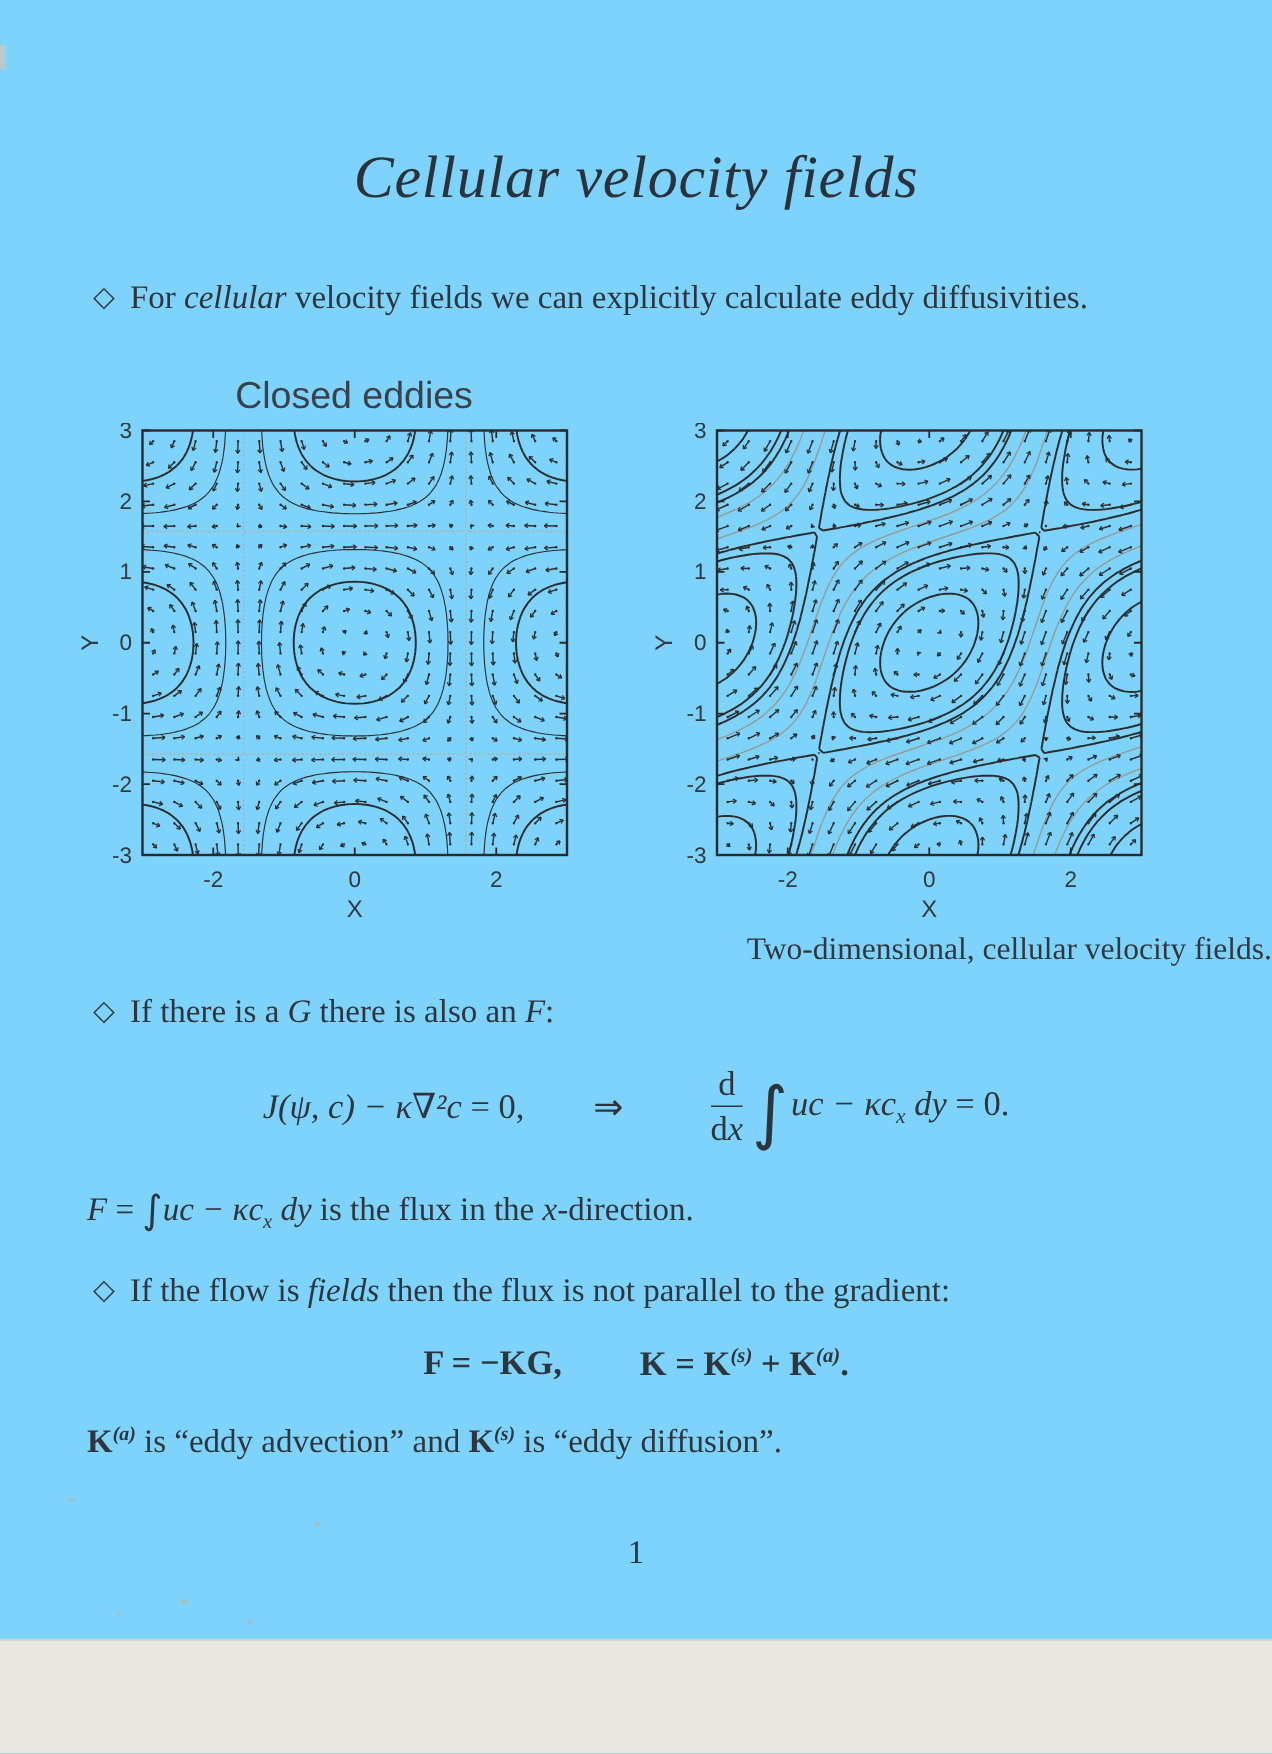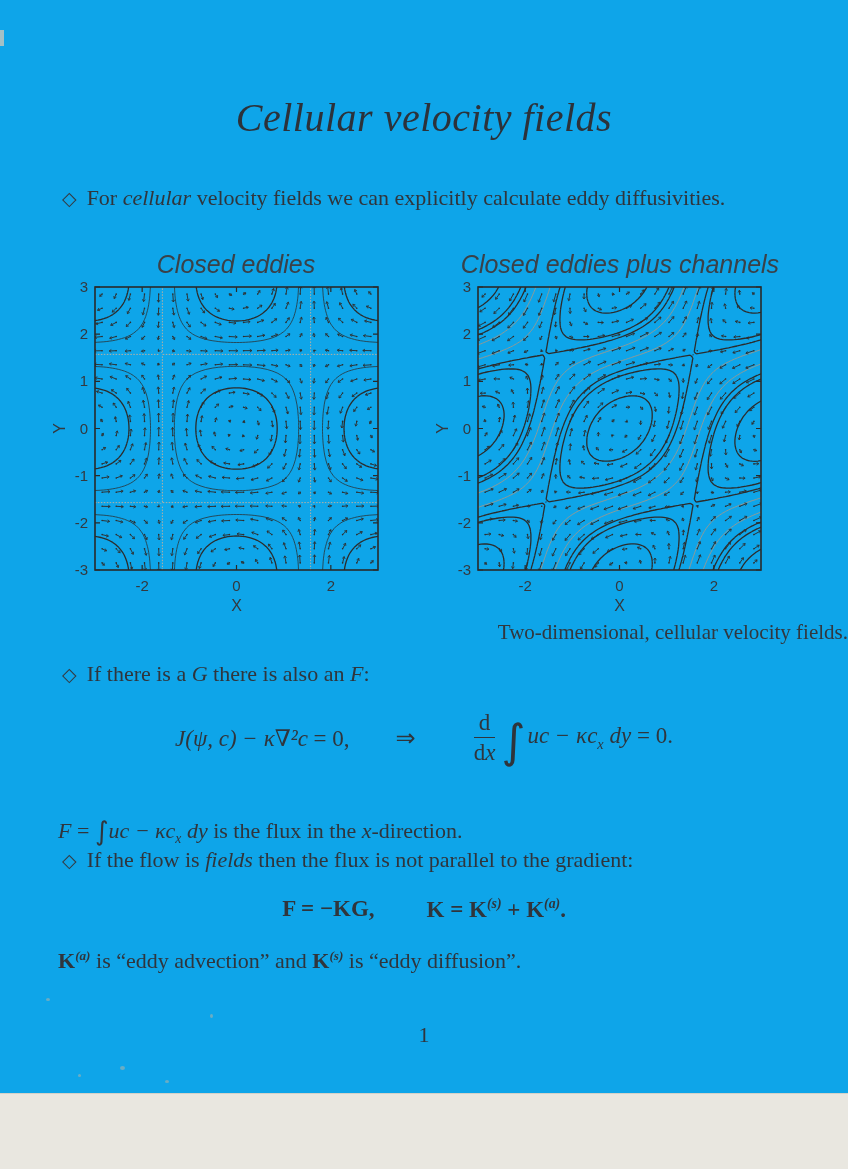--- a/index.html
+++ b/index.html
@@ -1,56 +1,56 @@
 <!DOCTYPE html>
 <html><head>
 <meta charset="utf-8">
 <style>
   html,body{margin:0;padding:0;background:#b9b7b0;}
   .page{
     position:relative; width:848px; height:1169px; margin:0 auto;
-    background:#0ea5e9; overflow:hidden;
+    background:#7dd3fc; overflow:hidden;
     font-family:"Liberation Serif","DejaVu Serif",serif;
     color:#30353c;
   }
   .abs{position:absolute;}
   
   .doc-title{
     left:0; right:0; top:94px; text-align:center;
     font-size:40px; font-style:italic; letter-spacing:.5px; color:#2c323a;
   }
   .bullet-row{left:62px; top:0; width:746px; display:flex; gap:10px; font-size:22px; line-height:1.3;}
   .bullet-marker{font-family:"DejaVu Sans",sans-serif; font-size:19px; padding-top:2px; color:#343a42;}
   .em{font-style:italic;}
   .mi{font-style:italic; font-family:"Liberation Serif","DejaVu Serif","DejaVu Sans",serif;}
   .msub{font-size:62%; vertical-align:sub; font-style:italic;}
   .caption{left:0; right:0; top:620px; text-align:right; font-size:21px; color:#32373e;}
   
   .fig-title{top:250px; text-align:center; font-family:"Liberation Sans","DejaVu Sans",sans-serif;
-    font-size:25px; color:#3a4148;font-style:italic;}
+    font-size:25px; color:#3a4148;}
   .fig-title.left{left:76px; width:320px;}
   .fig-title.right{left:450px; width:340px;}
   .fig-mount{top:282px; width:334px; height:336px;}
   .fig-mount.left{left:53px;}
   .fig-mount.right{left:436px;}
   
   .eq-row{left:0; right:0; display:flex; justify-content:center; align-items:center; font-size:23px;}
   .eq1{top:702px; height:72px;}
   .eq1 .gap1{width:46px;} .eq1 .gap2{width:58px;}
   .implies{font-family:"DejaVu Sans",sans-serif; font-size:24px; color:#2f343b;}
   .frac{display:inline-flex; flex-direction:column; align-items:center; line-height:1.15; margin-right:4px;}
   .frac .num{display:block; padding:0 5px 1px 5px; border-bottom:1.7px solid #30353c;}
   .frac .den{display:block; padding-top:2px;}
   .int-glyph{font-family:"DejaVu Sans",sans-serif; font-size:46px; line-height:0; position:relative; top:3px; margin:0 2px 0 2px; color:#2f343b;}
   .int-small{font-family:"DejaVu Sans",sans-serif; font-size:26px; position:relative; top:2px;}
   .eq2{top:896px; font-weight:bold; font-size:23px;}
   .eq2 .gap{width:52px;}
   .bsup{font-size:60%; vertical-align:super; font-style:italic; font-weight:600;}
   .text-line{font-size:22px;}
-  .flux-line{left:58px; top:814px; width:760px;}
+  .flux-line{left:58px; top:790px; width:760px;}
   .k-line{left:58px; top:948px; width:760px;}
   .kbold{font-weight:bold;}
   .page-number{left:0; right:0; top:1022px; text-align:center; font-size:22px;}
   
   .bottom-strip{left:0; top:1093px; width:848px; height:76px; background:#e9e7e0; border-top:1px solid #d4d2c9;}
   .speck{background:#b7b4a6; border-radius:50%; opacity:.55;}
   .edge-mark{left:0; top:30px; width:4px; height:16px; background:#c9c7bd; opacity:.8;}
 </style>
 </head>
 <body>
@@ -60,21 +60,20 @@
   <div class="abs edge-mark"></div>
 
   <div class="abs doc-title">Cellular velocity fields</div>
 
   <div class="abs bullet-row" style="top:184px;">
     <span class="bullet-marker">◇</span>
     <span><span>For </span><span class="em">cellular</span><span> velocity fields we can explicitly calculate eddy diffusivities.</span></span>
   </div>
 
   <div class="abs fig-title left">Closed eddies</div>
-  <div class="abs fig-title right">Closed eddies plus channels</div>
 
   <div class="abs fig-mount left"><svg viewBox="0 0 334 336" width="334" height="336">
         <defs>
           <clipPath id="clip0">
             <rect x="42" y="5" width="283" height="283"></rect>
           </clipPath>
         </defs>
         <g clip-path="url(#clip0)">
           <path d="M75.6 288.0L75.2 285.1M291.4 288.0L291.8 285.1M75.2 285.1L74.5 282.1M291.8 285.1L292.5 282.1M74.4 281.7L73.7 279.2M74.4 281.7L74.5 282.1M292.5 282.1L292.6 281.7M293.3 279.2L292.6 281.7M73.7 279.2L72.6 276.2M293.3 279.2L294.4 276.2M71.5 273.7L71.3 273.3M71.5 273.7L72.6 276.2M294.4 276.2L295.5 273.7M295.7 273.3L295.5 273.7M71.3 273.3L69.6 270.3M295.7 273.3L297.4 270.3M68.5 268.8L67.4 267.4M68.5 268.8L69.6 270.3M297.4 270.3L298.5 268.8M299.6 267.4L298.5 268.8M65.6 265.3L64.7 264.4M65.6 265.3L67.4 267.4M299.6 267.4L301.4 265.3M302.3 264.4L301.4 265.3M62.6 262.6L61.2 261.5M62.6 262.6L64.7 264.4M302.3 264.4L304.4 262.6M305.8 261.5L304.4 262.6M56.7 258.7L56.3 258.5M56.7 258.7L59.7 260.4M59.7 260.4L61.2 261.5M305.8 261.5L307.3 260.4M307.3 260.4L310.3 258.7M310.7 258.5L310.3 258.7M50.8 256.3L48.3 255.6M50.8 256.3L53.8 257.4M53.8 257.4L56.3 258.5M310.7 258.5L313.2 257.4M313.2 257.4L316.2 256.3M318.7 255.6L316.2 256.3M42.0 254.4L44.9 254.8M44.9 254.8L47.9 255.5M47.9 255.5L48.3 255.6M318.7 255.6L319.1 255.5M319.1 255.5L322.1 254.8M322.1 254.8L325.0 254.4M168.8 185.1L167.9 184.8M168.8 185.1L171.7 185.9M171.7 185.9L174.7 186.5M174.7 186.5L177.6 186.9M177.6 186.9L180.6 187.1M180.6 187.1L183.5 187.2M183.5 187.2L186.4 187.1M186.4 187.1L189.4 186.9M189.4 186.9L192.3 186.5M192.3 186.5L195.3 185.9M195.3 185.9L198.2 185.1M199.1 184.8L198.2 185.1M162.9 182.8L161.0 181.9M162.9 182.8L165.8 184.1M165.8 184.1L167.9 184.8M199.1 184.8L201.2 184.1M201.2 184.1L204.1 182.8M206.0 181.9L204.1 182.8M157.0 179.2L156.6 178.9M157.0 179.2L159.9 181.2M159.9 181.2L161.0 181.9M206.0 181.9L207.1 181.2M207.1 181.2L210.0 179.2M210.4 178.9L210.0 179.2M154.0 176.7L153.3 176.0M154.0 176.7L156.6 178.9M210.4 178.9L213.0 176.7M213.7 176.0L213.0 176.7M151.1 173.4L150.8 173.0M151.1 173.4L153.3 176.0M213.7 176.0L215.9 173.4M216.2 173.0L215.9 173.4M150.8 173.0L148.8 170.1M216.2 173.0L218.2 170.1M148.1 169.0L147.2 167.1M148.1 169.0L148.8 170.1M218.2 170.1L218.9 169.0M219.8 167.1L218.9 169.0M147.2 167.1L145.9 164.2M219.8 167.1L221.1 164.2M145.2 162.1L144.9 161.2M145.2 162.1L145.9 164.2M221.1 164.2L221.8 162.1M222.1 161.2L221.8 162.1M144.9 161.2L144.1 158.3M222.1 161.2L222.9 158.3M144.1 158.3L143.5 155.3M222.9 158.3L223.5 155.3M143.5 155.3L143.1 152.4M223.5 155.3L223.9 152.4M143.1 152.4L142.9 149.4M223.9 152.4L224.1 149.4M142.9 149.4L142.8 146.5M224.1 149.4L224.2 146.5M142.8 146.5L142.9 143.6M224.2 146.5L224.1 143.6M142.9 143.6L143.1 140.6M224.1 143.6L223.9 140.6M143.1 140.6L143.5 137.7M223.9 140.6L223.5 137.7M143.5 137.7L144.1 134.7M223.5 137.7L222.9 134.7M144.1 134.7L144.9 131.8M222.9 134.7L222.1 131.8M144.9 131.8L145.2 130.9M145.9 128.8L145.2 130.9M221.8 130.9L221.1 128.8M221.8 130.9L222.1 131.8M145.9 128.8L147.2 125.9M221.1 128.8L219.8 125.9M147.2 125.9L148.1 124.0M148.8 122.9L148.1 124.0M218.9 124.0L218.2 122.9M218.9 124.0L219.8 125.9M148.8 122.9L150.8 120.0M218.2 122.9L216.2 120.0M150.8 120.0L151.1 119.6M153.3 117.0L151.1 119.6M215.9 119.6L213.7 117.0M215.9 119.6L216.2 120.0M153.3 117.0L154.0 116.3M156.6 114.1L154.0 116.3M213.0 116.3L210.4 114.1M213.0 116.3L213.7 117.0M156.6 114.1L157.0 113.8M157.0 113.8L159.9 111.8M161.0 111.1L159.9 111.8M207.1 111.8L206.0 111.1M207.1 111.8L210.0 113.8M210.0 113.8L210.4 114.1M161.0 111.1L162.9 110.2M162.9 110.2L165.8 108.9M167.9 108.2L165.8 108.9M201.2 108.9L199.1 108.2M201.2 108.9L204.1 110.2M204.1 110.2L206.0 111.1M167.9 108.2L168.8 107.9M168.8 107.9L171.7 107.1M171.7 107.1L174.7 106.5M174.7 106.5L177.6 106.1M177.6 106.1L180.6 105.9M180.6 105.9L183.5 105.8M183.5 105.8L186.4 105.9M186.4 105.9L189.4 106.1M189.4 106.1L192.3 106.5M192.3 106.5L195.3 107.1M195.3 107.1L198.2 107.9M198.2 107.9L199.1 108.2M42.0 38.6L44.9 38.2M44.9 38.2L47.9 37.5M48.3 37.4L47.9 37.5M319.1 37.5L318.7 37.4M319.1 37.5L322.1 38.2M322.1 38.2L325.0 38.6M48.3 37.4L50.8 36.7M50.8 36.7L53.8 35.6M56.3 34.5L53.8 35.6M313.2 35.6L310.7 34.5M313.2 35.6L316.2 36.7M316.2 36.7L318.7 37.4M56.3 34.5L56.7 34.3M56.7 34.3L59.7 32.6M61.2 31.5L59.7 32.6M307.3 32.6L305.8 31.5M307.3 32.6L310.3 34.3M310.3 34.3L310.7 34.5M61.2 31.5L62.6 30.4M64.7 28.6L62.6 30.4M304.4 30.4L302.3 28.6M304.4 30.4L305.8 31.5M64.7 28.6L65.6 27.7M67.4 25.6L65.6 27.7M301.4 27.7L299.6 25.6M301.4 27.7L302.3 28.6M67.4 25.6L68.5 24.2M69.6 22.7L68.5 24.2M298.5 24.2L297.4 22.7M298.5 24.2L299.6 25.6M69.6 22.7L71.3 19.7M297.4 22.7L295.7 19.7M71.3 19.7L71.5 19.3M72.6 16.8L71.5 19.3M295.5 19.3L294.4 16.8M295.5 19.3L295.7 19.7M72.6 16.8L73.7 13.8M294.4 16.8L293.3 13.8M73.7 13.8L74.4 11.3M74.5 10.9L74.4 11.3M292.6 11.3L292.5 10.9M292.6 11.3L293.3 13.8M74.5 10.9L75.2 7.9M292.5 10.9L291.8 7.9M75.2 7.9L75.6 5.0M291.8 7.9L291.4 5.0M143.2 288.0L143.7 285.1M223.8 288.0L223.3 285.1M143.7 285.1L144.3 282.1M223.3 285.1L222.7 282.1M144.3 282.1L145.1 279.2M222.7 282.1L221.9 279.2M145.1 279.2L145.2 279.0M146.2 276.2L145.2 279.0M221.8 279.0L220.8 276.2M221.8 279.0L221.9 279.2M146.2 276.2L147.6 273.3M220.8 276.2L219.4 273.3M147.6 273.3L148.1 272.2M149.3 270.3L148.1 272.2M218.9 272.2L217.7 270.3M218.9 272.2L219.4 273.3M149.3 270.3L151.1 267.7M151.4 267.4L151.1 267.7M215.9 267.7L215.6 267.4M215.9 267.7L217.7 270.3M151.4 267.4L154.0 264.4M154.1 264.4L154.0 264.4M213.0 264.4L212.9 264.4M213.0 264.4L215.6 267.4M154.1 264.4L157.0 261.9M157.6 261.5L157.0 261.9M210.0 261.9L209.4 261.5M210.0 261.9L212.9 264.4M157.6 261.5L159.9 260.0M162.5 258.5L159.9 260.0M207.1 260.0L204.5 258.5M207.1 260.0L209.4 261.5M162.5 258.5L162.9 258.3M162.9 258.3L165.8 257.1M165.8 257.1L168.8 256.1M170.6 255.6L168.8 256.1M198.2 256.1L196.4 255.6M198.2 256.1L201.2 257.1M201.2 257.1L204.1 258.3M204.1 258.3L204.5 258.5M170.6 255.6L171.7 255.3M171.7 255.3L174.7 254.7M174.7 254.7L177.6 254.3M177.6 254.3L180.6 254.1M180.6 254.1L183.5 254.0M183.5 254.0L186.4 254.1M186.4 254.1L189.4 254.3M189.4 254.3L192.3 254.7M192.3 254.7L195.3 255.3M195.3 255.3L196.4 255.6M42.0 186.8L44.9 186.3M44.9 186.3L47.9 185.7M47.9 185.7L50.8 184.9M51.0 184.8L50.8 184.9M316.2 184.9L316.0 184.8M316.2 184.9L319.1 185.7M319.1 185.7L322.1 186.3M322.1 186.3L325.0 186.8M51.0 184.8L53.8 183.8M53.8 183.8L56.7 182.4M57.8 181.9L56.7 182.4M310.3 182.4L309.2 181.9M310.3 182.4L313.2 183.8M313.2 183.8L316.0 184.8M57.8 181.9L59.7 180.7M62.3 178.9L59.7 180.7M307.3 180.7L304.7 178.9M307.3 180.7L309.2 181.9M62.3 178.9L62.6 178.6M65.6 176.0L62.6 178.6M304.4 178.6L301.4 176.0M304.4 178.6L304.7 178.9M65.6 176.0L65.6 175.9M68.1 173.0L65.6 175.9M301.4 175.9L298.9 173.0M301.4 175.9L301.4 176.0M68.1 173.0L68.5 172.4M70.0 170.1L68.5 172.4M298.5 172.4L297.0 170.1M298.5 172.4L298.9 173.0M70.0 170.1L71.5 167.5M71.7 167.1L71.5 167.5M295.5 167.5L295.3 167.1M295.5 167.5L297.0 170.1M71.7 167.1L72.9 164.2M295.3 167.1L294.1 164.2M72.9 164.2L73.9 161.2M294.1 164.2L293.1 161.2M73.9 161.2L74.4 159.4M74.7 158.3L74.4 159.4M292.6 159.4L292.3 158.3M292.6 159.4L293.1 161.2M74.7 158.3L75.3 155.3M292.3 158.3L291.7 155.3M75.3 155.3L75.7 152.4M291.7 155.3L291.3 152.4M75.7 152.4L75.9 149.4M291.3 152.4L291.1 149.4M75.9 149.4L76.0 146.5M291.1 149.4L291.0 146.5M76.0 146.5L75.9 143.6M291.0 146.5L291.1 143.6M75.9 143.6L75.7 140.6M291.1 143.6L291.3 140.6M75.7 140.6L75.3 137.7M291.3 140.6L291.7 137.7M75.3 137.7L74.7 134.7M291.7 137.7L292.3 134.7M74.4 133.6L73.9 131.8M74.4 133.6L74.7 134.7M292.3 134.7L292.6 133.6M293.1 131.8L292.6 133.6M73.9 131.8L72.9 128.8M293.1 131.8L294.1 128.8M72.9 128.8L71.7 125.9M294.1 128.8L295.3 125.9M71.5 125.5L70.0 122.9M71.5 125.5L71.7 125.9M295.3 125.9L295.5 125.5M297.0 122.9L295.5 125.5M68.5 120.6L68.1 120.0M68.5 120.6L70.0 122.9M297.0 122.9L298.5 120.6M298.9 120.0L298.5 120.6M65.6 117.1L65.6 117.0M65.6 117.1L68.1 120.0M298.9 120.0L301.4 117.1M301.4 117.0L301.4 117.1M62.6 114.4L62.3 114.1M62.6 114.4L65.6 117.0M301.4 117.0L304.4 114.4M304.7 114.1L304.4 114.4M59.7 112.3L57.8 111.1M59.7 112.3L62.3 114.1M304.7 114.1L307.3 112.3M309.2 111.1L307.3 112.3M53.8 109.2L51.0 108.2M53.8 109.2L56.7 110.6M56.7 110.6L57.8 111.1M309.2 111.1L310.3 110.6M310.3 110.6L313.2 109.2M316.0 108.2L313.2 109.2M42.0 106.2L44.9 106.7M44.9 106.7L47.9 107.3M47.9 107.3L50.8 108.1M50.8 108.1L51.0 108.2M316.0 108.2L316.2 108.1M316.2 108.1L319.1 107.3M319.1 107.3L322.1 106.7M322.1 106.7L325.0 106.2M171.7 37.7L170.6 37.4M171.7 37.7L174.7 38.3M174.7 38.3L177.6 38.7M177.6 38.7L180.6 38.9M180.6 38.9L183.5 39.0M183.5 39.0L186.4 38.9M186.4 38.9L189.4 38.7M189.4 38.7L192.3 38.3M192.3 38.3L195.3 37.7M196.4 37.4L195.3 37.7M162.9 34.7L162.5 34.5M162.9 34.7L165.8 35.9M165.8 35.9L168.8 36.9M168.8 36.9L170.6 37.4M196.4 37.4L198.2 36.9M198.2 36.9L201.2 35.9M201.2 35.9L204.1 34.7M204.5 34.5L204.1 34.7M159.9 33.0L157.6 31.5M159.9 33.0L162.5 34.5M204.5 34.5L207.1 33.0M209.4 31.5L207.1 33.0M157.0 31.1L154.1 28.6M157.0 31.1L157.6 31.5M209.4 31.5L210.0 31.1M212.9 28.6L210.0 31.1M154.0 28.6L151.4 25.6M154.0 28.6L154.1 28.6M212.9 28.6L213.0 28.6M215.6 25.6L213.0 28.6M151.1 25.3L149.3 22.7M151.1 25.3L151.4 25.6M215.6 25.6L215.9 25.3M217.7 22.7L215.9 25.3M148.1 20.8L147.6 19.7M148.1 20.8L149.3 22.7M217.7 22.7L218.9 20.8M219.4 19.7L218.9 20.8M147.6 19.7L146.2 16.8M219.4 19.7L220.8 16.8M145.2 14.0L145.1 13.8M145.2 14.0L146.2 16.8M220.8 16.8L221.8 14.0M221.9 13.8L221.8 14.0M145.1 13.8L144.3 10.9M221.9 13.8L222.7 10.9M144.3 10.9L143.7 7.9M222.7 10.9L223.3 7.9M143.7 7.9L143.2 5.0M223.3 7.9L223.8 5.0" fill="none" stroke="#2c2c2c" stroke-width="1.3"></path>
           <path d="M97.4 288.0L97.2 285.1M269.6 288.0L269.8 285.1M97.2 285.1L97.0 282.1M269.8 285.1L270.0 282.1M97.0 282.1L96.8 279.2M270.0 282.1L270.2 279.2M96.8 279.2L96.5 276.2M270.2 279.2L270.5 276.2M96.5 276.2L96.1 273.3M270.5 276.2L270.9 273.3M96.1 273.3L95.7 270.3M270.9 273.3L271.3 270.3M95.7 270.3L95.1 267.4M271.3 270.3L271.9 267.4M95.1 267.2L94.4 264.4M95.1 267.2L95.1 267.4M271.9 267.4L271.9 267.2M272.6 264.4L271.9 267.2M94.4 264.4L93.6 261.5M272.6 264.4L273.4 261.5M93.6 261.5L92.7 258.5M273.4 261.5L274.3 258.5M92.1 257.0L91.5 255.6M92.1 257.0L92.7 258.5M274.3 258.5L274.9 257.0M275.5 255.6L274.9 257.0M91.5 255.6L90.1 252.6M275.5 255.6L276.9 252.6M89.2 251.0L88.3 249.7M89.2 251.0L90.1 252.6M276.9 252.6L277.8 251.0M278.7 249.7L277.8 251.0M86.2 246.9L86.1 246.7M86.2 246.9L88.3 249.7M278.7 249.7L280.8 246.9M280.9 246.7L280.8 246.9M83.3 243.9L83.1 243.8M83.3 243.9L86.1 246.7M280.9 246.7L283.7 243.9M283.9 243.8L283.7 243.9M80.3 241.7L79.0 240.8M80.3 241.7L83.1 243.8M283.9 243.8L286.7 241.7M288.0 240.8L286.7 241.7M74.4 238.5L73.0 237.9M74.4 238.5L77.4 239.9M77.4 239.9L79.0 240.8M288.0 240.8L289.6 239.9M289.6 239.9L292.6 238.5M294.0 237.9L292.6 238.5M65.6 235.6L62.8 234.9M65.6 235.6L68.5 236.4M68.5 236.4L71.5 237.3M71.5 237.3L73.0 237.9M294.0 237.9L295.5 237.3M295.5 237.3L298.5 236.4M298.5 236.4L301.4 235.6M304.2 234.9L301.4 235.6M42.0 232.6L44.9 232.8M44.9 232.8L47.9 233.0M47.9 233.0L50.8 233.2M50.8 233.2L53.8 233.5M53.8 233.5L56.7 233.9M56.7 233.9L59.7 234.3M59.7 234.3L62.6 234.9M62.6 234.9L62.8 234.9M304.2 234.9L304.4 234.9M304.4 234.9L307.3 234.3M307.3 234.3L310.3 233.9M310.3 233.9L313.2 233.5M313.2 233.5L316.2 233.2M316.2 233.2L319.1 233.0M319.1 233.0L322.1 232.8M322.1 232.8L325.0 232.6M174.7 208.5L173.8 208.4M174.7 208.5L177.6 208.6M177.6 208.6L180.6 208.6M180.6 208.6L183.5 208.7M183.5 208.7L186.4 208.6M186.4 208.6L189.4 208.6M189.4 208.6L192.3 208.5M193.2 208.4L192.3 208.5M154.0 205.8L152.6 205.5M154.0 205.8L157.0 206.4M157.0 206.4L159.9 207.0M159.9 207.0L162.9 207.4M162.9 207.4L165.8 207.8M165.8 207.8L168.8 208.0M168.8 208.0L171.7 208.3M171.7 208.3L173.8 208.4M193.2 208.4L195.3 208.3M195.3 208.3L198.2 208.0M198.2 208.0L201.2 207.8M201.2 207.8L204.1 207.4M204.1 207.4L207.1 207.0M207.1 207.0L210.0 206.4M210.0 206.4L213.0 205.8M214.4 205.5L213.0 205.8M145.2 203.0L144.0 202.5M145.2 203.0L148.1 204.1M148.1 204.1L151.1 205.0M151.1 205.0L152.6 205.5M214.4 205.5L215.9 205.0M215.9 205.0L218.9 204.1M218.9 204.1L221.8 203.0M223.0 202.5L221.8 203.0M139.3 200.0L138.6 199.6M139.3 200.0L142.2 201.7M142.2 201.7L144.0 202.5M223.0 202.5L224.8 201.7M224.8 201.7L227.7 200.0M228.4 199.6L227.7 200.0M136.3 197.9L134.9 196.6M136.3 197.9L138.6 199.6M228.4 199.6L230.7 197.9M232.1 196.6L230.7 197.9M133.4 195.1L132.1 193.7M133.4 195.1L134.9 196.6M232.1 196.6L233.6 195.1M234.9 193.7L233.6 195.1M130.4 191.4L130.0 190.7M130.4 191.4L132.1 193.7M234.9 193.7L236.6 191.4M237.0 190.7L236.6 191.4M130.0 190.7L128.3 187.8M237.0 190.7L238.7 187.8M127.5 186.0L127.0 184.8M127.5 186.0L128.3 187.8M238.7 187.8L239.5 186.0M240.0 184.8L239.5 186.0M127.0 184.8L125.9 181.9M240.0 184.8L241.1 181.9M125.9 181.9L125.0 178.9M241.1 181.9L242.0 178.9M124.5 177.4L124.2 176.0M124.5 177.4L125.0 178.9M242.0 178.9L242.5 177.4M242.8 176.0L242.5 177.4M124.2 176.0L123.6 173.0M242.8 176.0L243.4 173.0M123.6 173.0L123.0 170.1M243.4 173.0L244.0 170.1M123.0 170.1L122.6 167.1M244.0 170.1L244.4 167.1M122.6 167.1L122.2 164.2M244.4 167.1L244.8 164.2M122.2 164.2L122.0 161.2M244.8 164.2L245.0 161.2M122.0 161.2L121.7 158.3M245.0 161.2L245.3 158.3M121.6 156.2L121.5 155.3M121.6 156.2L121.7 158.3M245.3 158.3L245.4 156.2M245.5 155.3L245.4 156.2M121.5 155.3L121.4 152.4M245.5 155.3L245.6 152.4M121.4 152.4L121.4 149.4M245.6 152.4L245.6 149.4M121.4 149.4L121.3 146.5M245.6 149.4L245.7 146.5M121.3 146.5L121.4 143.6M245.7 146.5L245.6 143.6M121.4 143.6L121.4 140.6M245.6 143.6L245.6 140.6M121.4 140.6L121.5 137.7M245.6 140.6L245.5 137.7M121.5 137.7L121.6 136.8M121.7 134.7L121.6 136.8M245.4 136.8L245.3 134.7M245.4 136.8L245.5 137.7M121.7 134.7L122.0 131.8M245.3 134.7L245.0 131.8M122.0 131.8L122.2 128.8M245.0 131.8L244.8 128.8M122.2 128.8L122.6 125.9M244.8 128.8L244.4 125.9M122.6 125.9L123.0 122.9M244.4 125.9L244.0 122.9M123.0 122.9L123.6 120.0M244.0 122.9L243.4 120.0M123.6 120.0L124.2 117.0M243.4 120.0L242.8 117.0M124.2 117.0L124.5 115.6M125.0 114.1L124.5 115.6M242.5 115.6L242.0 114.1M242.5 115.6L242.8 117.0M125.0 114.1L125.9 111.1M242.0 114.1L241.1 111.1M125.9 111.1L127.0 108.2M241.1 111.1L240.0 108.2M127.0 108.2L127.5 107.0M128.3 105.2L127.5 107.0M239.5 107.0L238.7 105.2M239.5 107.0L240.0 108.2M128.3 105.2L130.0 102.3M238.7 105.2L237.0 102.3M130.0 102.3L130.4 101.6M132.1 99.3L130.4 101.6M236.6 101.6L234.9 99.3M236.6 101.6L237.0 102.3M132.1 99.3L133.4 97.9M134.9 96.4L133.4 97.9M233.6 97.9L232.1 96.4M233.6 97.9L234.9 99.3M134.9 96.4L136.3 95.1M138.6 93.4L136.3 95.1M230.7 95.1L228.4 93.4M230.7 95.1L232.1 96.4M138.6 93.4L139.3 93.0M139.3 93.0L142.2 91.3M144.0 90.5L142.2 91.3M224.8 91.3L223.0 90.5M224.8 91.3L227.7 93.0M227.7 93.0L228.4 93.4M144.0 90.5L145.2 90.0M145.2 90.0L148.1 88.9M148.1 88.9L151.1 88.0M152.6 87.5L151.1 88.0M215.9 88.0L214.4 87.5M215.9 88.0L218.9 88.9M218.9 88.9L221.8 90.0M221.8 90.0L223.0 90.5M152.6 87.5L154.0 87.2M154.0 87.2L157.0 86.6M157.0 86.6L159.9 86.0M159.9 86.0L162.9 85.6M162.9 85.6L165.8 85.2M165.8 85.2L168.8 85.0M168.8 85.0L171.7 84.7M173.8 84.6L171.7 84.7M195.3 84.7L193.2 84.6M195.3 84.7L198.2 85.0M198.2 85.0L201.2 85.2M201.2 85.2L204.1 85.6M204.1 85.6L207.1 86.0M207.1 86.0L210.0 86.6M210.0 86.6L213.0 87.2M213.0 87.2L214.4 87.5M173.8 84.6L174.7 84.5M174.7 84.5L177.6 84.4M177.6 84.4L180.6 84.4M180.6 84.4L183.5 84.3M183.5 84.3L186.4 84.4M186.4 84.4L189.4 84.4M189.4 84.4L192.3 84.5M192.3 84.5L193.2 84.6M42.0 60.4L44.9 60.2M44.9 60.2L47.9 60.0M47.9 60.0L50.8 59.8M50.8 59.8L53.8 59.5M53.8 59.5L56.7 59.1M56.7 59.1L59.7 58.7M59.7 58.7L62.6 58.1M62.8 58.1L62.6 58.1M304.4 58.1L304.2 58.1M304.4 58.1L307.3 58.7M307.3 58.7L310.3 59.1M310.3 59.1L313.2 59.5M313.2 59.5L316.2 59.8M316.2 59.8L319.1 60.0M319.1 60.0L322.1 60.2M322.1 60.2L325.0 60.4M62.8 58.1L65.6 57.4M65.6 57.4L68.5 56.6M68.5 56.6L71.5 55.7M73.0 55.1L71.5 55.7M295.5 55.7L294.0 55.1M295.5 55.7L298.5 56.6M298.5 56.6L301.4 57.4M301.4 57.4L304.2 58.1M73.0 55.1L74.4 54.5M74.4 54.5L77.4 53.1M79.0 52.2L77.4 53.1M289.6 53.1L288.0 52.2M289.6 53.1L292.6 54.5M292.6 54.5L294.0 55.1M79.0 52.2L80.3 51.3M83.1 49.2L80.3 51.3M286.7 51.3L283.9 49.2M286.7 51.3L288.0 52.2M83.1 49.2L83.3 49.1M86.1 46.3L83.3 49.1M283.7 49.1L280.9 46.3M283.7 49.1L283.9 49.2M86.1 46.3L86.2 46.1M88.3 43.3L86.2 46.1M280.8 46.1L278.7 43.3M280.8 46.1L280.9 46.3M88.3 43.3L89.2 42.0M90.1 40.4L89.2 42.0M277.8 42.0L276.9 40.4M277.8 42.0L278.7 43.3M90.1 40.4L91.5 37.4M276.9 40.4L275.5 37.4M91.5 37.4L92.1 36.0M92.7 34.5L92.1 36.0M274.9 36.0L274.3 34.5M274.9 36.0L275.5 37.4M92.7 34.5L93.6 31.5M274.3 34.5L273.4 31.5M93.6 31.5L94.4 28.6M273.4 31.5L272.6 28.6M94.4 28.6L95.1 25.8M95.1 25.6L95.1 25.8M271.9 25.8L271.9 25.6M271.9 25.8L272.6 28.6M95.1 25.6L95.7 22.7M271.9 25.6L271.3 22.7M95.7 22.7L96.1 19.7M271.3 22.7L270.9 19.7M96.1 19.7L96.5 16.8M270.9 19.7L270.5 16.8M96.5 16.8L96.8 13.8M270.5 16.8L270.2 13.8M96.8 13.8L97.0 10.9M270.2 13.8L270.0 10.9M97.0 10.9L97.2 7.9M270.0 10.9L269.8 7.9M97.2 7.9L97.4 5.0M269.8 7.9L269.6 5.0M121.5 288.0L121.6 285.1M245.5 288.0L245.4 285.1M121.6 285.1L121.6 284.9M121.8 282.1L121.6 284.9M245.4 284.9L245.2 282.1M245.4 284.9L245.4 285.1M121.8 282.1L122.0 279.2M245.2 282.1L245.0 279.2M122.0 279.2L122.3 276.2M245.0 279.2L244.7 276.2M122.3 276.2L122.7 273.3M244.7 276.2L244.3 273.3M122.7 273.3L123.2 270.3M244.3 273.3L243.8 270.3M123.2 270.3L123.7 267.4M243.8 270.3L243.3 267.4M123.7 267.4L124.4 264.4M243.3 267.4L242.6 264.4M124.4 264.4L124.5 263.8M125.2 261.5L124.5 263.8M242.5 263.8L241.8 261.5M242.5 263.8L242.6 264.4M125.2 261.5L126.1 258.5M241.8 261.5L240.9 258.5M126.1 258.5L127.3 255.6M240.9 258.5L239.7 255.6M127.3 255.6L127.5 255.1M128.7 252.6L127.5 255.1M239.5 255.1L238.3 252.6M239.5 255.1L239.7 255.6M128.7 252.6L130.4 249.8M130.5 249.7L130.4 249.8M236.6 249.8L236.5 249.7M236.6 249.8L238.3 252.6M130.5 249.7L132.8 246.7M236.5 249.7L234.2 246.7M132.8 246.7L133.4 246.0M135.7 243.8L133.4 246.0M233.6 246.0L231.3 243.8M233.6 246.0L234.2 246.7M135.7 243.8L136.3 243.3M136.3 243.3L139.3 241.2M139.8 240.8L139.3 241.2M227.7 241.2L227.2 240.8M227.7 241.2L230.7 243.3M230.7 243.3L231.3 243.8M139.8 240.8L142.2 239.5M142.2 239.5L145.2 238.1M145.8 237.9L145.2 238.1M221.8 238.1L221.2 237.9M221.8 238.1L224.8 239.5M224.8 239.5L227.2 240.8M145.8 237.9L148.1 237.0M148.1 237.0L151.1 236.1M151.1 236.1L154.0 235.4M156.0 234.9L154.0 235.4M213.0 235.4L211.0 234.9M213.0 235.4L215.9 236.1M215.9 236.1L218.9 237.0M218.9 237.0L221.2 237.9M156.0 234.9L157.0 234.7M157.0 234.7L159.9 234.2M159.9 234.2L162.9 233.8M162.9 233.8L165.8 233.4M165.8 233.4L168.8 233.1M168.8 233.1L171.7 232.9M171.7 232.9L174.7 232.7M174.7 232.7L177.6 232.6M177.6 232.6L180.6 232.5M180.6 232.5L183.5 232.5M183.5 232.5L186.4 232.5M186.4 232.5L189.4 232.6M189.4 232.6L192.3 232.7M192.3 232.7L195.3 232.9M195.3 232.9L198.2 233.1M198.2 233.1L201.2 233.4M201.2 233.4L204.1 233.8M204.1 233.8L207.1 234.2M207.1 234.2L210.0 234.7M210.0 234.7L211.0 234.9M42.0 208.5L44.9 208.4M45.1 208.4L44.9 208.4M322.1 208.4L321.9 208.4M322.1 208.4L325.0 208.5M45.1 208.4L47.9 208.2M47.9 208.2L50.8 208.0M50.8 208.0L53.8 207.7M53.8 207.7L56.7 207.3M56.7 207.3L59.7 206.8M59.7 206.8L62.6 206.3M62.6 206.3L65.6 205.6M66.2 205.5L65.6 205.6M301.4 205.6L300.8 205.5M301.4 205.6L304.4 206.3M304.4 206.3L307.3 206.8M307.3 206.8L310.3 207.3M310.3 207.3L313.2 207.7M313.2 207.7L316.2 208.0M316.2 208.0L319.1 208.2M319.1 208.2L321.9 208.4M66.2 205.5L68.5 204.8M68.5 204.8L71.5 203.9M71.5 203.9L74.4 202.7M74.9 202.5L74.4 202.7M292.6 202.7L292.1 202.5M292.6 202.7L295.5 203.9M295.5 203.9L298.5 204.8M298.5 204.8L300.8 205.5M74.9 202.5L77.4 201.3M80.2 199.6L77.4 201.3M289.6 201.3L286.8 199.6M289.6 201.3L292.1 202.5M80.2 199.6L80.3 199.5M80.3 199.5L83.3 197.2M84.0 196.6L83.3 197.2M283.7 197.2L283.0 196.6M283.7 197.2L286.7 199.5M286.7 199.5L286.8 199.6M84.0 196.6L86.2 194.3M86.7 193.7L86.2 194.3M280.8 194.3L280.3 193.7M280.8 194.3L283.0 196.6M86.7 193.7L88.8 190.7M280.3 193.7L278.2 190.7M88.8 190.7L89.2 190.2M90.5 187.8L89.2 190.2M277.8 190.2L276.5 187.8M277.8 190.2L278.2 190.7M90.5 187.8L91.9 184.8M276.5 187.8L275.1 184.8M91.9 184.8L92.1 184.2M93.0 181.9L92.1 184.2M274.9 184.2L274.0 181.9M274.9 184.2L275.1 184.8M93.0 181.9L93.9 178.9M274.0 181.9L273.1 178.9M93.9 178.9L94.6 176.0M273.1 178.9L272.4 176.0M94.6 176.0L95.1 174.0M95.3 173.0L95.1 174.0M271.9 174.0L271.7 173.0M271.9 174.0L272.4 176.0M95.3 173.0L95.8 170.1M271.7 173.0L271.2 170.1M95.8 170.1L96.2 167.1M271.2 170.1L270.8 167.1M96.2 167.1L96.6 164.2M270.8 167.1L270.4 164.2M96.6 164.2L96.9 161.2M270.4 164.2L270.1 161.2M96.9 161.2L97.1 158.3M270.1 161.2L269.9 158.3M97.1 158.3L97.3 155.3M269.9 158.3L269.7 155.3M97.3 155.3L97.4 152.4M269.7 155.3L269.6 152.4M97.4 152.4L97.5 149.4M269.6 152.4L269.5 149.4M97.5 149.4L97.5 146.5M269.5 149.4L269.5 146.5M97.5 146.5L97.5 143.6M269.5 146.5L269.5 143.6M97.5 143.6L97.4 140.6M269.5 143.6L269.6 140.6M97.4 140.6L97.3 137.7M269.6 140.6L269.7 137.7M97.3 137.7L97.1 134.7M269.7 137.7L269.9 134.7M97.1 134.7L96.9 131.8M269.9 134.7L270.1 131.8M96.9 131.8L96.6 128.8M270.1 131.8L270.4 128.8M96.6 128.8L96.2 125.9M270.4 128.8L270.8 125.9M96.2 125.9L95.8 122.9M270.8 125.9L271.2 122.9M95.8 122.9L95.3 120.0M271.2 122.9L271.7 120.0M95.1 119.0L94.6 117.0M95.1 119.0L95.3 120.0M271.7 120.0L271.9 119.0M272.4 117.0L271.9 119.0M94.6 117.0L93.9 114.1M272.4 117.0L273.1 114.1M93.9 114.1L93.0 111.1M273.1 114.1L274.0 111.1M92.1 108.8L91.9 108.2M92.1 108.8L93.0 111.1M274.0 111.1L274.9 108.8M275.1 108.2L274.9 108.8M91.9 108.2L90.5 105.2M275.1 108.2L276.5 105.2M89.2 102.8L88.8 102.3M89.2 102.8L90.5 105.2M276.5 105.2L277.8 102.8M278.2 102.3L277.8 102.8M88.8 102.3L86.7 99.3M278.2 102.3L280.3 99.3M86.2 98.7L84.0 96.4M86.2 98.7L86.7 99.3M280.3 99.3L280.8 98.7M283.0 96.4L280.8 98.7M80.3 93.5L80.2 93.4M80.3 93.5L83.3 95.8M83.3 95.8L84.0 96.4M283.0 96.4L283.7 95.8M283.7 95.8L286.7 93.5M286.8 93.4L286.7 93.5M77.4 91.7L74.9 90.5M77.4 91.7L80.2 93.4M286.8 93.4L289.6 91.7M292.1 90.5L289.6 91.7M68.5 88.2L66.2 87.5M68.5 88.2L71.5 89.1M71.5 89.1L74.4 90.3M74.4 90.3L74.9 90.5M292.1 90.5L292.6 90.3M292.6 90.3L295.5 89.1M295.5 89.1L298.5 88.2M300.8 87.5L298.5 88.2M47.9 84.8L45.1 84.6M47.9 84.8L50.8 85.0M50.8 85.0L53.8 85.3M53.8 85.3L56.7 85.7M56.7 85.7L59.7 86.2M59.7 86.2L62.6 86.7M62.6 86.7L65.6 87.4M65.6 87.4L66.2 87.5M300.8 87.5L301.4 87.4M301.4 87.4L304.4 86.7M304.4 86.7L307.3 86.2M307.3 86.2L310.3 85.7M310.3 85.7L313.2 85.3M313.2 85.3L316.2 85.0M316.2 85.0L319.1 84.8M321.9 84.6L319.1 84.8M42.0 84.5L44.9 84.6M44.9 84.6L45.1 84.6M321.9 84.6L322.1 84.6M322.1 84.6L325.0 84.5M157.0 58.3L156.0 58.1M157.0 58.3L159.9 58.8M159.9 58.8L162.9 59.2M162.9 59.2L165.8 59.6M165.8 59.6L168.8 59.9M168.8 59.9L171.7 60.1M171.7 60.1L174.7 60.3M174.7 60.3L177.6 60.4M177.6 60.4L180.6 60.5M180.6 60.5L183.5 60.5M183.5 60.5L186.4 60.5M186.4 60.5L189.4 60.4M189.4 60.4L192.3 60.3M192.3 60.3L195.3 60.1M195.3 60.1L198.2 59.9M198.2 59.9L201.2 59.6M201.2 59.6L204.1 59.2M204.1 59.2L207.1 58.8M207.1 58.8L210.0 58.3M211.0 58.1L210.0 58.3M148.1 56.0L145.8 55.1M148.1 56.0L151.1 56.9M151.1 56.9L154.0 57.6M154.0 57.6L156.0 58.1M211.0 58.1L213.0 57.6M213.0 57.6L215.9 56.9M215.9 56.9L218.9 56.0M221.2 55.1L218.9 56.0M142.2 53.5L139.8 52.2M142.2 53.5L145.2 54.9M145.2 54.9L145.8 55.1M221.2 55.1L221.8 54.9M221.8 54.9L224.8 53.5M227.2 52.2L224.8 53.5M136.3 49.7L135.7 49.2M136.3 49.7L139.3 51.8M139.3 51.8L139.8 52.2M227.2 52.2L227.7 51.8M227.7 51.8L230.7 49.7M231.3 49.2L230.7 49.7M133.4 47.0L132.8 46.3M133.4 47.0L135.7 49.2M231.3 49.2L233.6 47.0M234.2 46.3L233.6 47.0M132.8 46.3L130.5 43.3M234.2 46.3L236.5 43.3M130.4 43.2L128.7 40.4M130.4 43.2L130.5 43.3M236.5 43.3L236.6 43.2M238.3 40.4L236.6 43.2M127.5 37.9L127.3 37.4M127.5 37.9L128.7 40.4M238.3 40.4L239.5 37.9M239.7 37.4L239.5 37.9M127.3 37.4L126.1 34.5M239.7 37.4L240.9 34.5M126.1 34.5L125.2 31.5M240.9 34.5L241.8 31.5M124.5 29.2L124.4 28.6M124.5 29.2L125.2 31.5M241.8 31.5L242.5 29.2M242.6 28.6L242.5 29.2M124.4 28.6L123.7 25.6M242.6 28.6L243.3 25.6M123.7 25.6L123.2 22.7M243.3 25.6L243.8 22.7M123.2 22.7L122.7 19.7M243.8 22.7L244.3 19.7M122.7 19.7L122.3 16.8M244.3 19.7L244.7 16.8M122.3 16.8L122.0 13.8M244.7 16.8L245.0 13.8M122.0 13.8L121.8 10.9M245.0 13.8L245.2 10.9M121.6 8.1L121.6 7.9M121.6 8.1L121.8 10.9M245.2 10.9L245.4 8.1M245.4 7.9L245.4 8.1M121.6 7.9L121.5 5.0M245.4 7.9L245.5 5.0" fill="none" stroke="#2c2c2c" stroke-width="0.75"></path>

